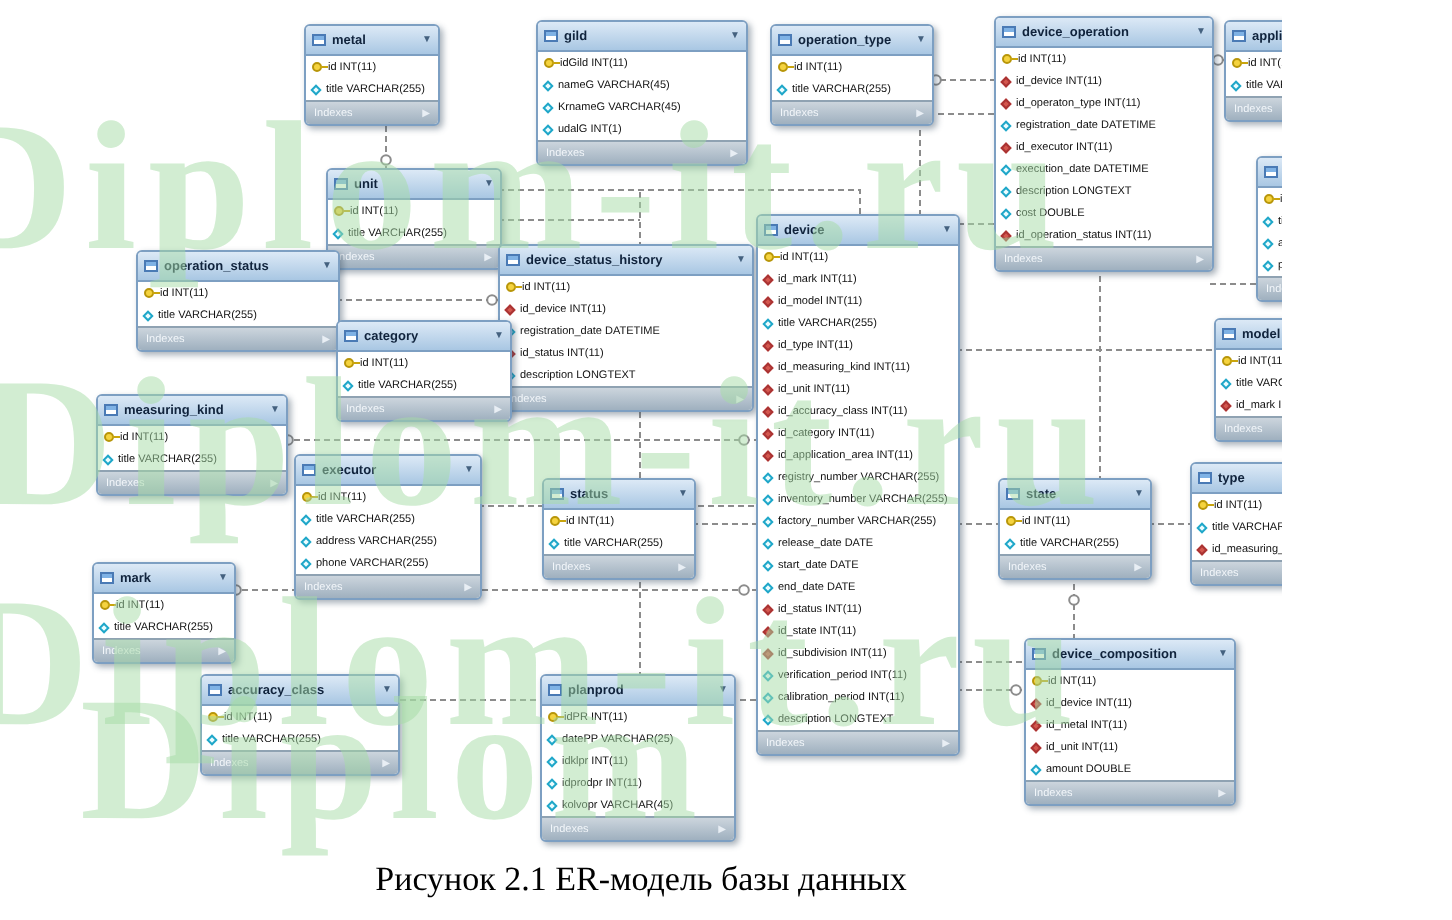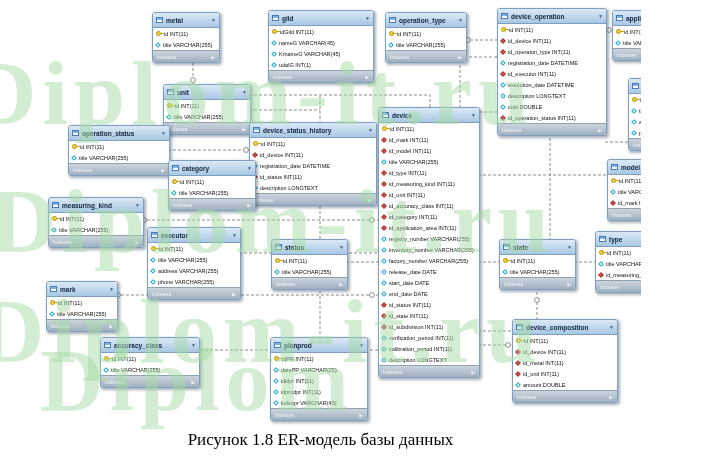--- a/index.html
+++ b/index.html
@@ -687,14 +687,14 @@
         <div class="er-foot">
           <span>Indexes</span>
           <span class="arrow">▶</span>
         </div>
       </div>
       <div class="watermark" style="left: -30px; top: 40px; font-size: 92px; color: rgb(166, 220, 166);">Diplom-it.ru</div>
       <div class="watermark" style="left: -10px; top: 168px; font-size: 92px; color: rgb(166, 220, 166);">Diplom-it.ru</div>
       <div class="watermark" style="left: -22px; top: 278px; font-size: 92px; color: rgb(166, 220, 166);">Diplom-it.ru</div>
       <div class="watermark" style="left: 40px; top: 330px; font-size: 88px; color: rgb(166, 220, 166);">Diplom</div>
     </div>
-  <div id="caption">Рисунок 1.8 ER-модель базы данных</div>
+  <div id="caption">Рисунок 2.1 ER-модель базы данных</div>
 </div>
 
 </body></html>

